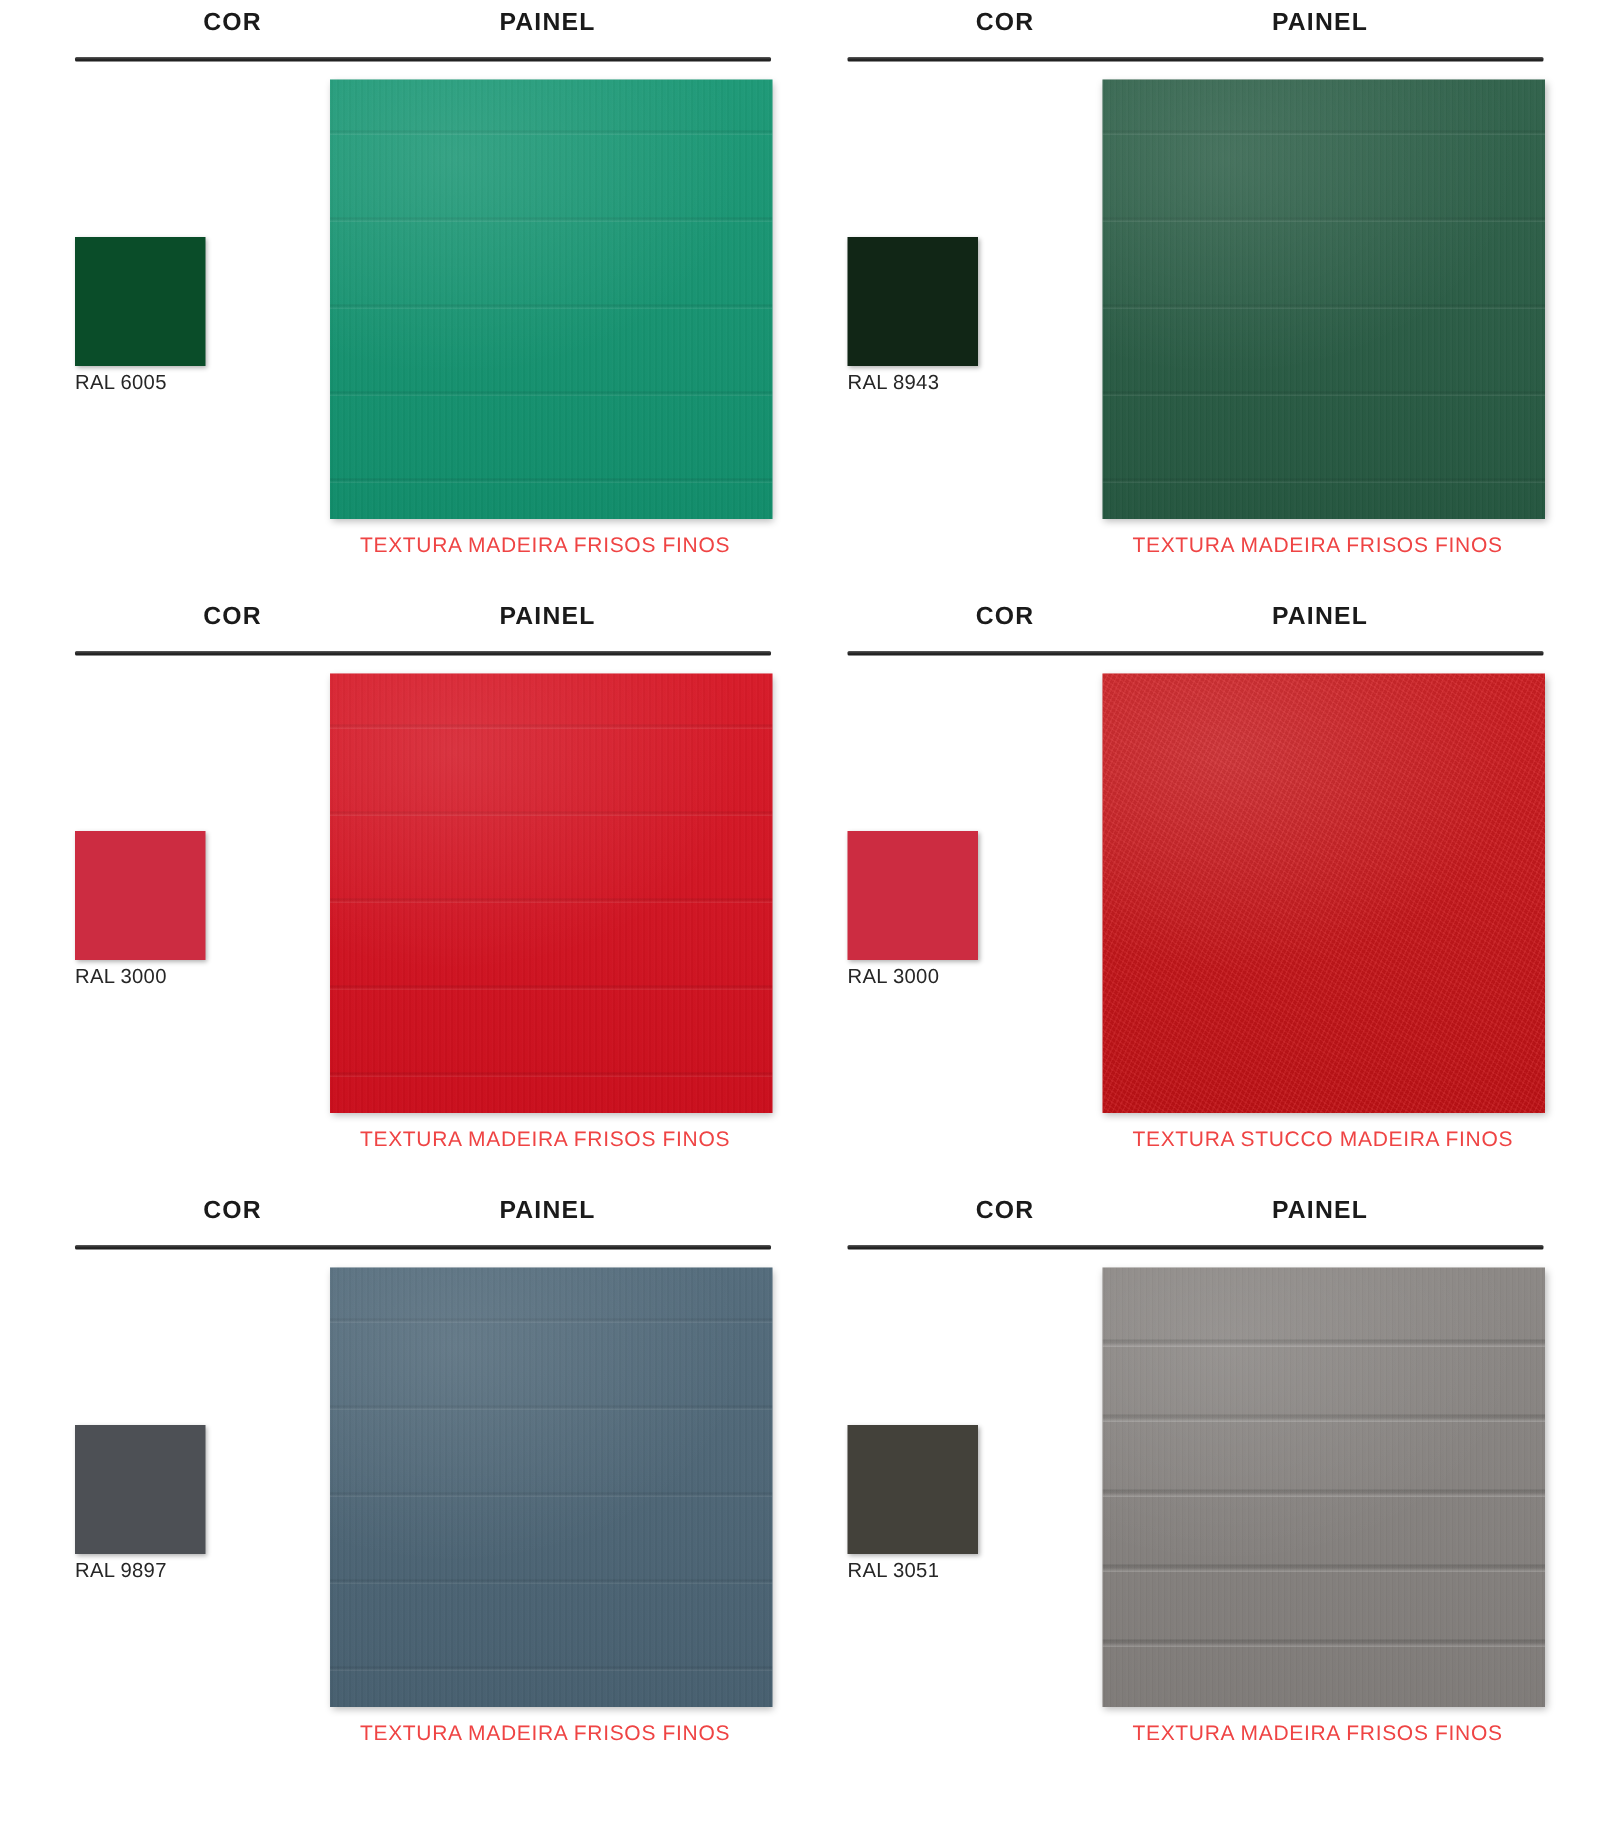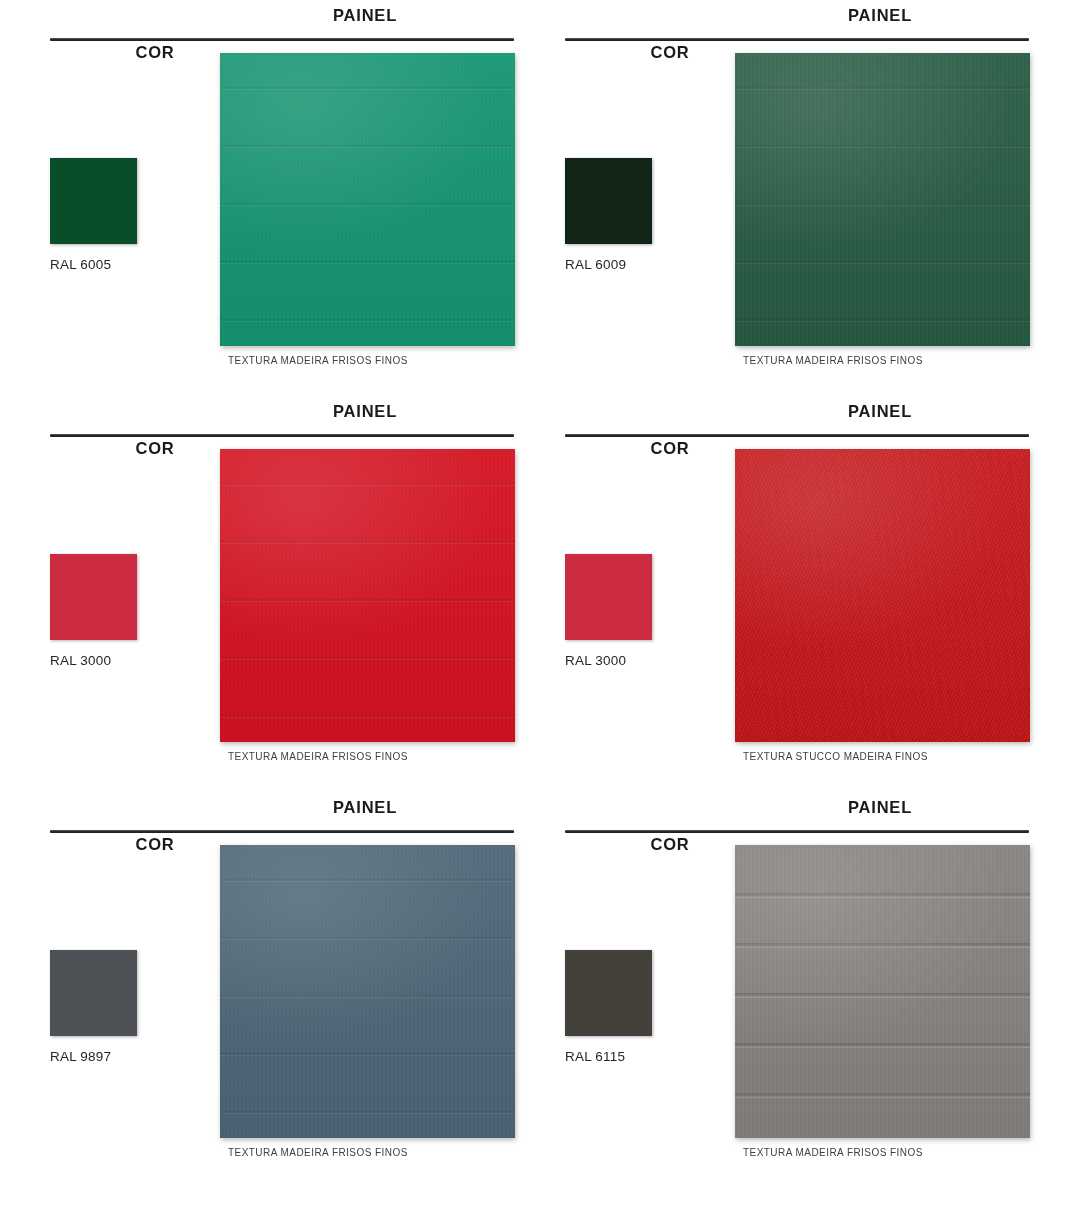--- a/index.html
+++ b/index.html
@@ -48,21 +48,20 @@
     font-size: 16.5px;
     font-weight: bold;
     letter-spacing: 0.8px;
     color: #1a1a1a;
     text-align: center;
   }
 
   .hdr-cor {
     left: 30px;
     width: 170px;
-    margin-top: 37px;
   }
 
   .hdr-painel {
     left: 230px;
     width: 190px;
   }
 
   .hdr-rule {
     position: absolute;
     left: 10px;
@@ -81,21 +80,21 @@
     width: 150px;
   }
 
   .swatch {
     width: 87px;
     height: 86px;
     box-shadow: 1px 1px 3px rgba(0,0,0,0.30);
   }
 
   .swatch-code {
-    margin-top: 13px;
+    margin-top: 3px;
     font-size: 13.5px;
     color: #262626;
     letter-spacing: 0.2px;
     white-space: nowrap;
   }
 
   
   .panel-wrap {
     position: absolute;
     left: 180px;
@@ -166,23 +165,23 @@
         rgba(255,255,255,0.05) 0px, rgba(255,255,255,0.05) 1px,
         rgba(0,0,0,0.045) 1px, rgba(0,0,0,0.045) 3px),
       repeating-linear-gradient(35deg,
         rgba(255,255,255,0.04) 0px, rgba(255,255,255,0.04) 1px,
         rgba(0,0,0,0.035) 1px, rgba(0,0,0,0.035) 3px);
     opacity: 0.9;
   }
 
   .panel-caption {
     margin-top: 9px;
-    margin-left: 8px;
-    font-size: 10px;
-    color: #404040;
+    margin-left: 20px;
+    font-size: 14px;
+    color: #ef4444;
     letter-spacing: 0.45px;
     white-space: nowrap;
   }
 </style>
 </head>
 <body>
 
 <div id="sheet">
 
   <div class="cell col-left row-1">
@@ -212,21 +211,21 @@
   </div>
 
   <div class="cell col-right row-1">
     <div class="cell-header">
       <div class="hdr-label hdr-cor">COR</div>
       <div class="hdr-label hdr-painel">PAINEL</div>
       <div class="hdr-rule"></div>
     </div>
     <div class="swatch-wrap">
       <div class="swatch" style="background: rgb(17, 38, 22);"></div>
-      <div class="swatch-code">RAL 6009</div>
+      <div class="swatch-code">RAL 8943</div>
     </div>
     <div class="panel-wrap">
       <div class="panel" style="background: rgb(38, 90, 66);">
         <div class="seams">
             <i style="top: 34px;"></i>
             <i style="top: 92px;"></i>
             <i style="top: 150px;"></i>
             <i style="top: 208px;"></i>
             <i style="top: 266px;"></i>
           </div>
@@ -310,21 +309,21 @@
   </div>
 
   <div class="cell col-right row-3">
     <div class="cell-header">
       <div class="hdr-label hdr-cor">COR</div>
       <div class="hdr-label hdr-painel">PAINEL</div>
       <div class="hdr-rule"></div>
     </div>
     <div class="swatch-wrap">
       <div class="swatch" style="background: rgb(67, 65, 58);"></div>
-      <div class="swatch-code">RAL 6115</div>
+      <div class="swatch-code">RAL 3051</div>
     </div>
     <div class="panel-wrap">
       <div class="panel banded" style="background: rgb(133, 129, 126);">
         <div class="seams">
             <i style="top: 48px;"></i>
             <i style="top: 98px;"></i>
             <i style="top: 148px;"></i>
             <i style="top: 198px;"></i>
             <i style="top: 248px;"></i>
           </div>

